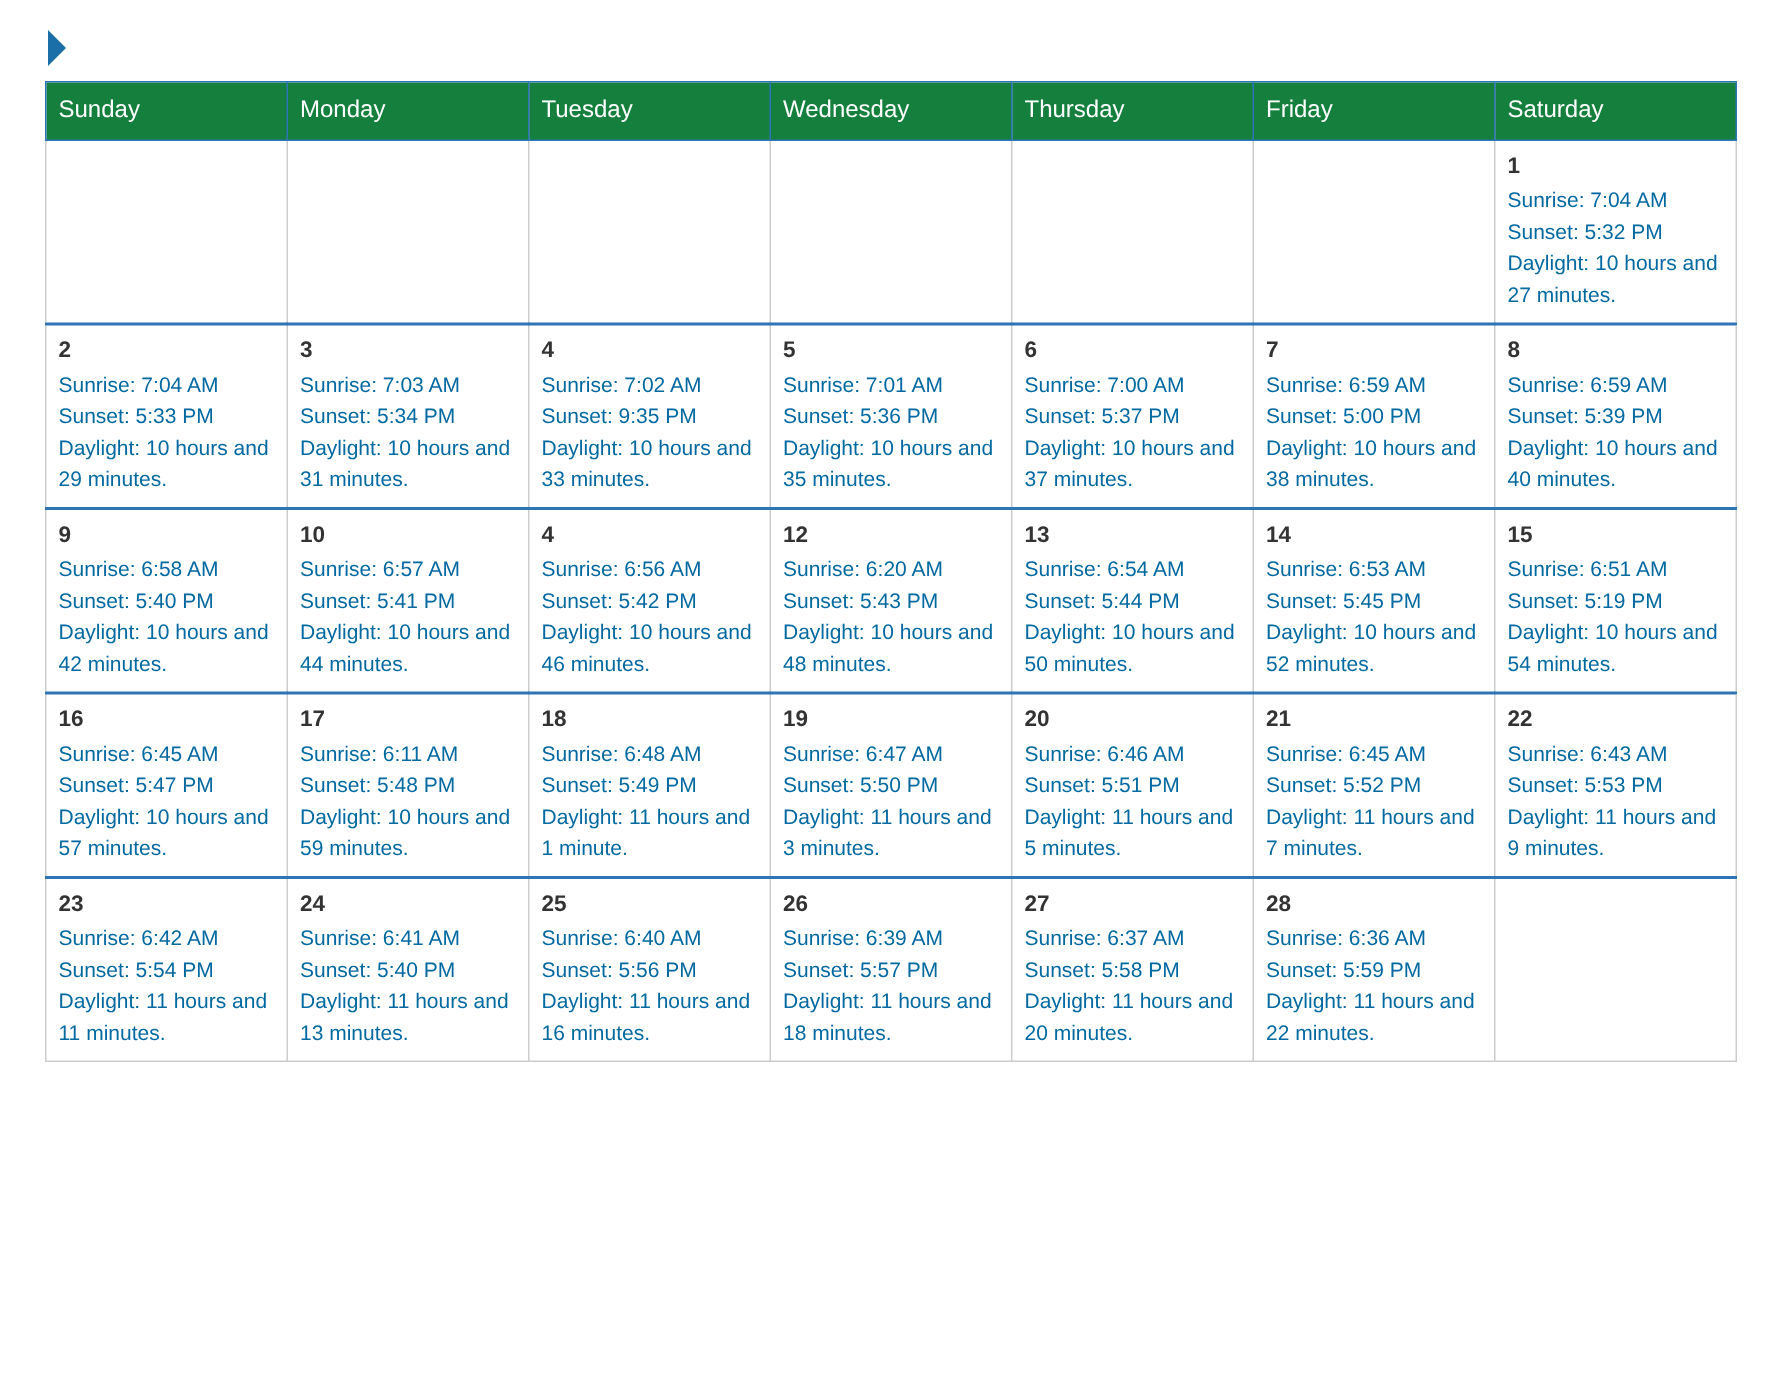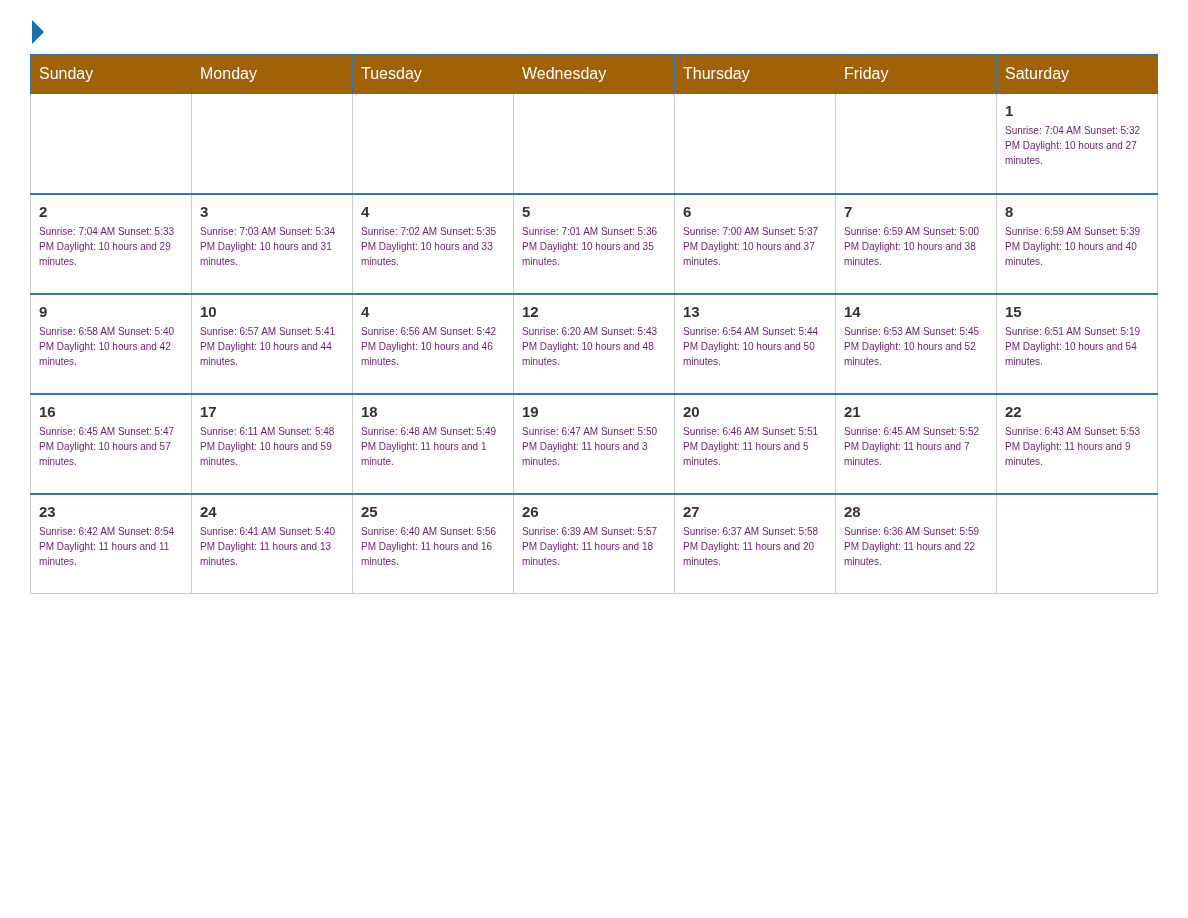--- a/index.html
+++ b/index.html
@@ -61,21 +61,21 @@
       font-size: 20px;
       color: #444;
       margin-top: 4px;
     }
     .calendar {
       width: 100%;
       border-collapse: collapse;
       margin-top: 10px;
     }
     .calendar th {
-      background-color: #a16207;
+      background-color: #15803d;
       color: #fff;
       font-size: 16px;
       font-weight: normal;
       padding: 10px 8px;
       text-align: left;
       border: 1px solid #2e75b6;
     }
     .calendar td {
       width: 14.28%;
       vertical-align: top;
@@ -89,23 +89,23 @@
     .calendar td.empty {
       background: #fff;
     }
     .day-number {
       font-size: 15px;
       font-weight: bold;
       margin-bottom: 4px;
       display: block;
     }
     .day-info {
-      font-size: 10px;
+      font-size: 14px;
       line-height: 1.5;
-      color: #701a75;
+      color: #0369a1;
     }
     .row-divider {
       border-top: 2px solid #2e75b6;
     }
   </style>
 </head>
 <body>
 
 <div class="header">
   <div class="logo">
@@ -157,21 +157,21 @@
         </td>
         <td>
           <span class="day-number">3</span>
           <div class="day-info">Sunrise: 7:03 AM
 Sunset: 5:34 PM
 Daylight: 10 hours and 31 minutes.</div>
         </td>
         <td>
           <span class="day-number">4</span>
           <div class="day-info">Sunrise: 7:02 AM
-Sunset: 5:35 PM
+Sunset: 9:35 PM
 Daylight: 10 hours and 33 minutes.</div>
         </td>
         <td>
           <span class="day-number">5</span>
           <div class="day-info">Sunrise: 7:01 AM
 Sunset: 5:36 PM
 Daylight: 10 hours and 35 minutes.</div>
         </td>
         <td>
           <span class="day-number">6</span>
@@ -277,21 +277,21 @@
           <span class="day-number">22</span>
           <div class="day-info">Sunrise: 6:43 AM
 Sunset: 5:53 PM
 Daylight: 11 hours and 9 minutes.</div>
         </td>
       </tr>
       <tr class="row-divider">
         <td>
           <span class="day-number">23</span>
           <div class="day-info">Sunrise: 6:42 AM
-Sunset: 8:54 PM
+Sunset: 5:54 PM
 Daylight: 11 hours and 11 minutes.</div>
         </td>
         <td>
           <span class="day-number">24</span>
           <div class="day-info">Sunrise: 6:41 AM
 Sunset: 5:40 PM
 Daylight: 11 hours and 13 minutes.</div>
         </td>
         <td>
           <span class="day-number">25</span>

